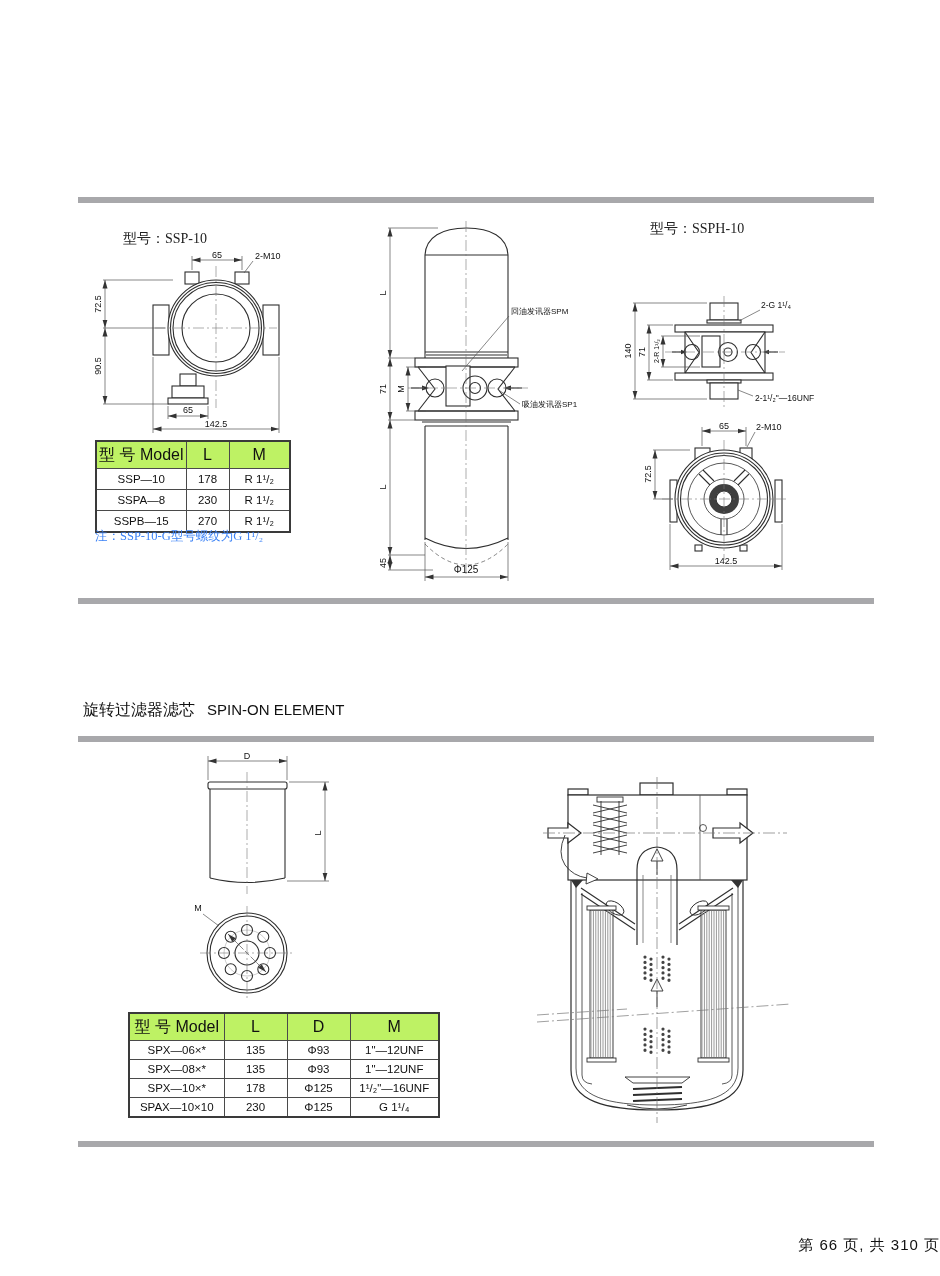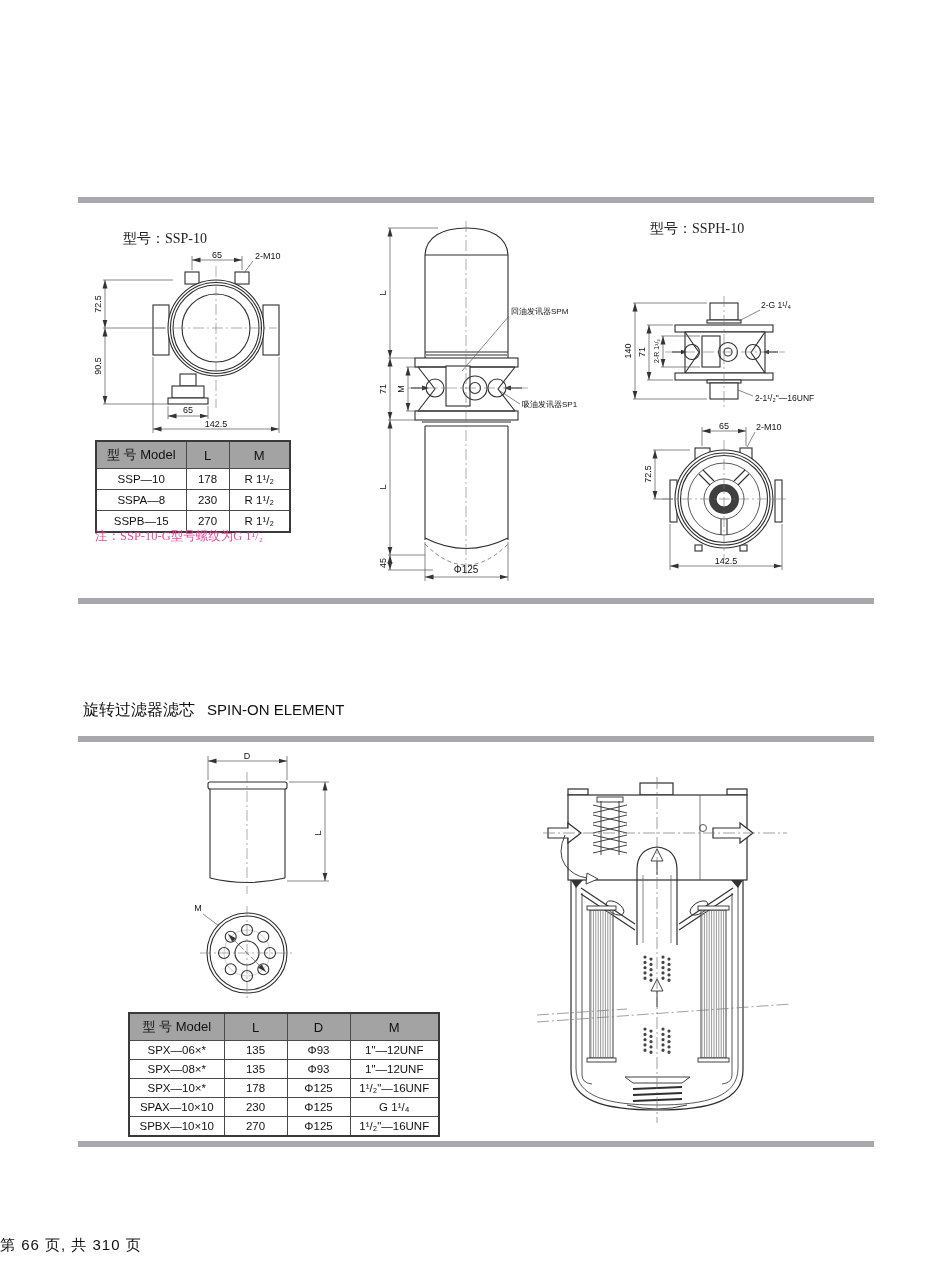--- a/index.html
+++ b/index.html
@@ -3,26 +3,26 @@
 <meta charset="utf-8">
 <style>
   html,body{margin:0;padding:0;background:#ffffff;}
   #page{position:relative;width:940px;height:1276px;background:#fff;overflow:hidden;
         font-family:"Liberation Sans",sans-serif;color:#1a1a1a;}
   .abs{position:absolute;}
   .bar{position:absolute;left:78px;width:796px;height:6px;background:#a8a8ab;}
   .model-title{font-size:14px;color:#222;font-family:"Liberation Serif","Liberation Sans",serif;white-space:nowrap;}
   .sec-title{font-size:16px;color:#111;white-space:nowrap;font-family:"Liberation Serif","Liberation Sans",serif;}
   .sec-title .en{font-family:"Liberation Sans",sans-serif;font-size:15px;margin-left:12px;letter-spacing:0px;margin-top:32px;}
-  .note{font-size:12.5px;color:#ec4899;font-family:"Liberation Serif","Liberation Sans",serif;white-space:nowrap;}
-  .footer{position:absolute;left:0;top:1236px;width:940px;text-align:left;font-size:15px;color:#111;letter-spacing:1px;}
+  .note{font-size:12.5px;color:#3b82f6;font-family:"Liberation Serif","Liberation Sans",serif;white-space:nowrap;}
+  .footer{position:absolute;left:0;top:1236px;width:940px;text-align:right;font-size:15px;color:#111;letter-spacing:1px;}
   table.spec{border-collapse:collapse;table-layout:fixed;background:#fff;border:2px solid #3a3a3a;}
   table.spec th,table.spec td{border:1px solid #4a4a4a;text-align:center;vertical-align:middle;
         font-size:11.5px;color:#111;padding:0;white-space:nowrap;}
-  table.spec th{background:#a3a3a3;font-weight:normal;font-size:13px;}
+  table.spec th{background:#bef264;font-weight:normal;font-size:16px;}
   table.t1 th{height:26px;} table.t1 td{height:20px;}
   table.t2 th{height:26px;} table.t2 td{height:18px;}
   svg{display:block;}
   svg text{font-family:"Liberation Sans",sans-serif;}
 </style>
 </head>
 <body>
 
 <div id="page">
 
@@ -372,26 +372,20 @@
         <td>SPX—10×*</td>
         <td>178</td>
         <td>Φ125</td>
         <td>1¹/₂"—16UNF</td>
       </tr>
       <tr>
         <td>SPAX—10×10</td>
         <td>230</td>
         <td>Φ125</td>
         <td>G 1¹/₄</td>
-      </tr>
-      <tr>
-        <td>SPBX—10×10</td>
-        <td>270</td>
-        <td>Φ125</td>
-        <td>1¹/₂"—16UNF</td>
       </tr>
     </tbody>
   </table>
 
   <svg class="abs" style="left:535px;top:775px" width="260" height="360" viewBox="0 0 260 360">
     <g stroke="#2e2e2e" fill="none" stroke-width="1.2">
       <rect x="105" y="8" width="33" height="12" fill="#fff"></rect>
       <rect x="33" y="14" width="20" height="6" fill="#fff"></rect>
         <rect x="192" y="14" width="20" height="6" fill="#fff"></rect>
       <rect x="33" y="20" width="179" height="85" fill="#fff"></rect>

